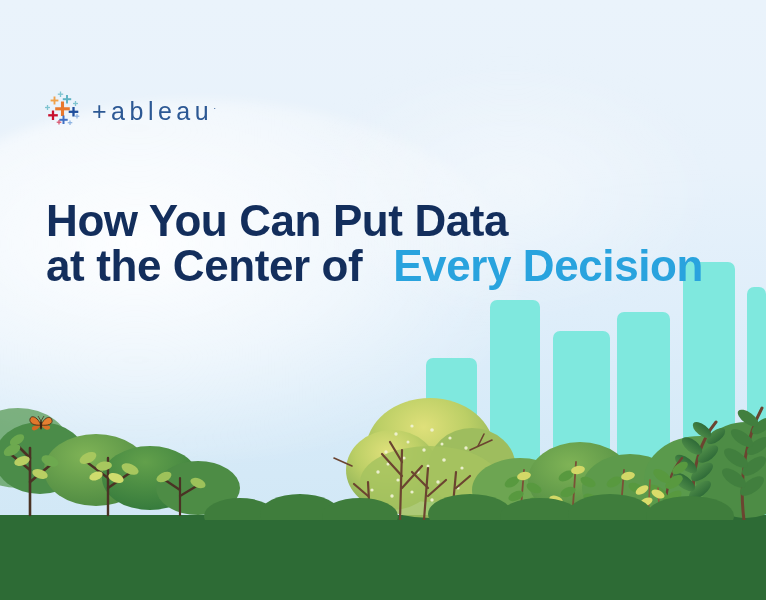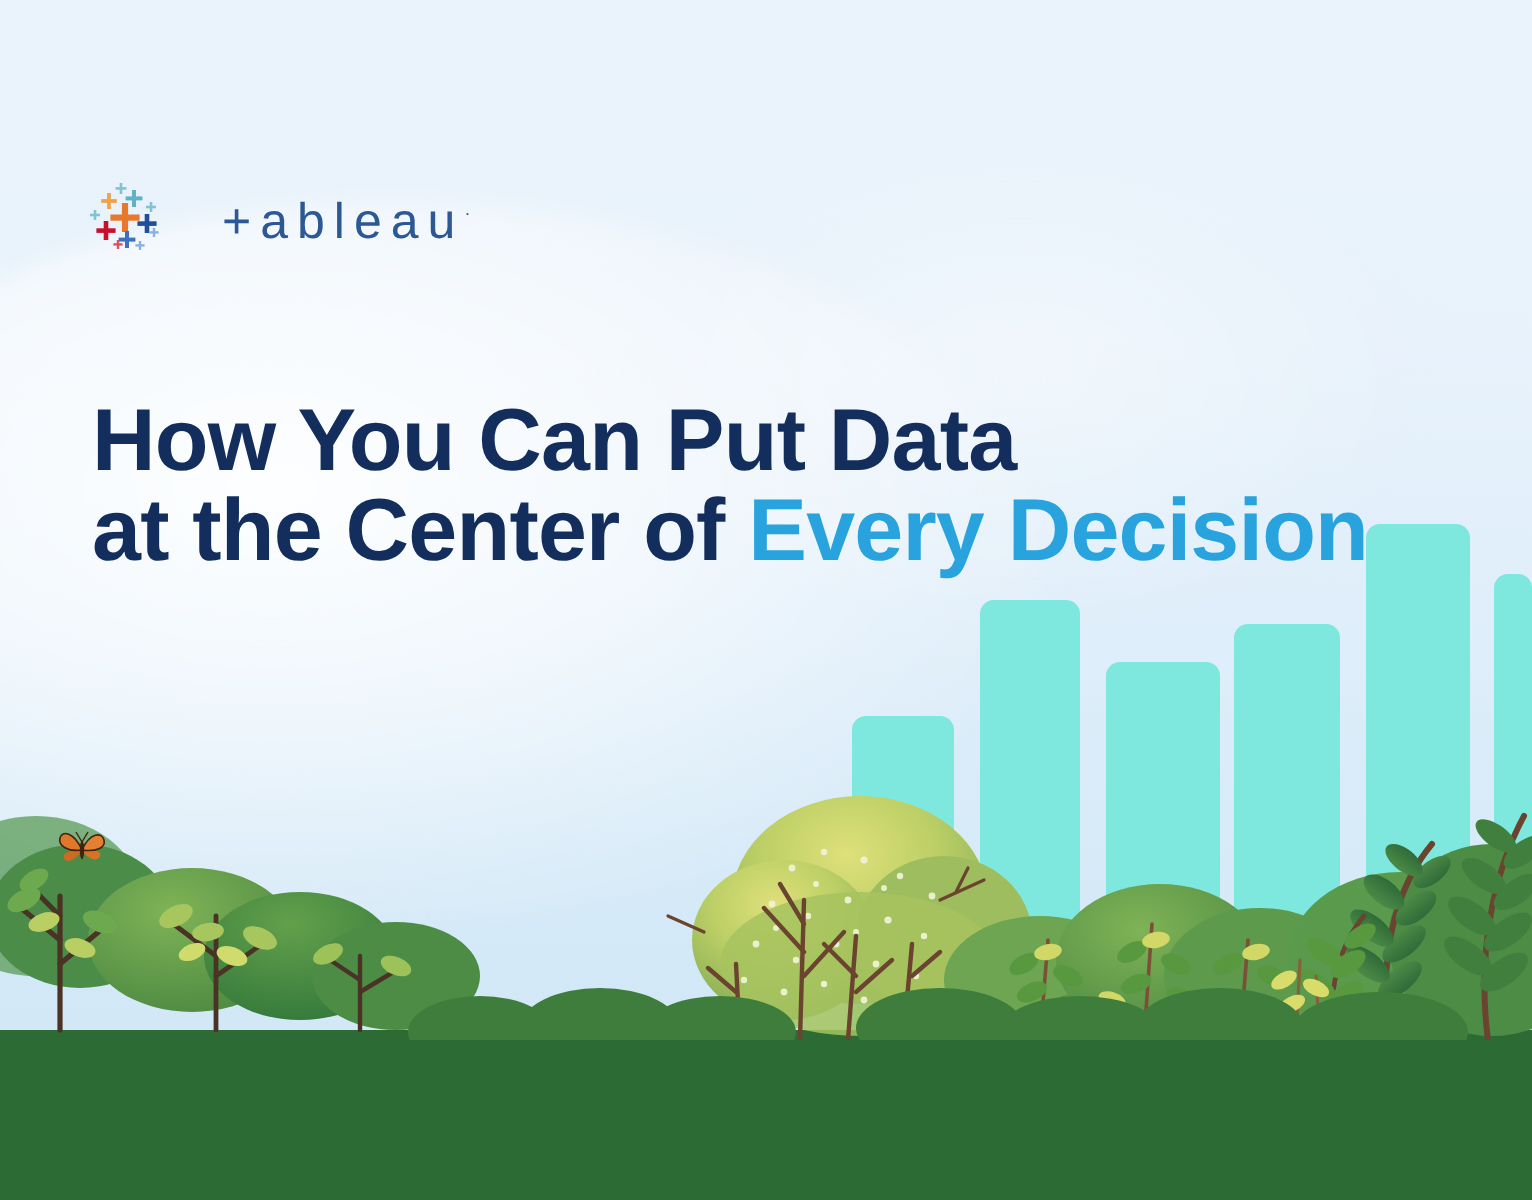--- a/index.html
+++ b/index.html
@@ -68,21 +68,21 @@
     background: #7fe8de;
     border-radius: 7px 7px 0 0;
   }
 
   
   .logo {
     position: absolute;
     left: 44px; top: 90px;
     display: flex;
     align-items: center;
-    gap: 27px;
+    gap: 8px;
   }
   .logo-mark {
     width: 40px; height: 40px;
     position: relative;
   }
   .logo-word {
     font-family: "Liberation Sans", sans-serif;
     font-size: 25px;
     font-weight: 400;
     color: #2c5894;
@@ -103,21 +103,21 @@
     position: absolute;
     left: 46px; top: 198px;
     font-family: "Liberation Sans", sans-serif;
     font-size: 44px;
     font-weight: bold;
     line-height: 45px;
     color: #132e5c;
     letter-spacing: -0.4px;
     white-space: nowrap;
   }
-  .headline .accent { color: #29a3de; }
+  .headline .accent { color: #29a3de; margin-left: 19px; }
 
   
   .ground {
     position: absolute;
     left: 0; top: 515px;
     width: 766px; height: 85px;
     background: #2d6b35;
   }
 
   .foliage {

